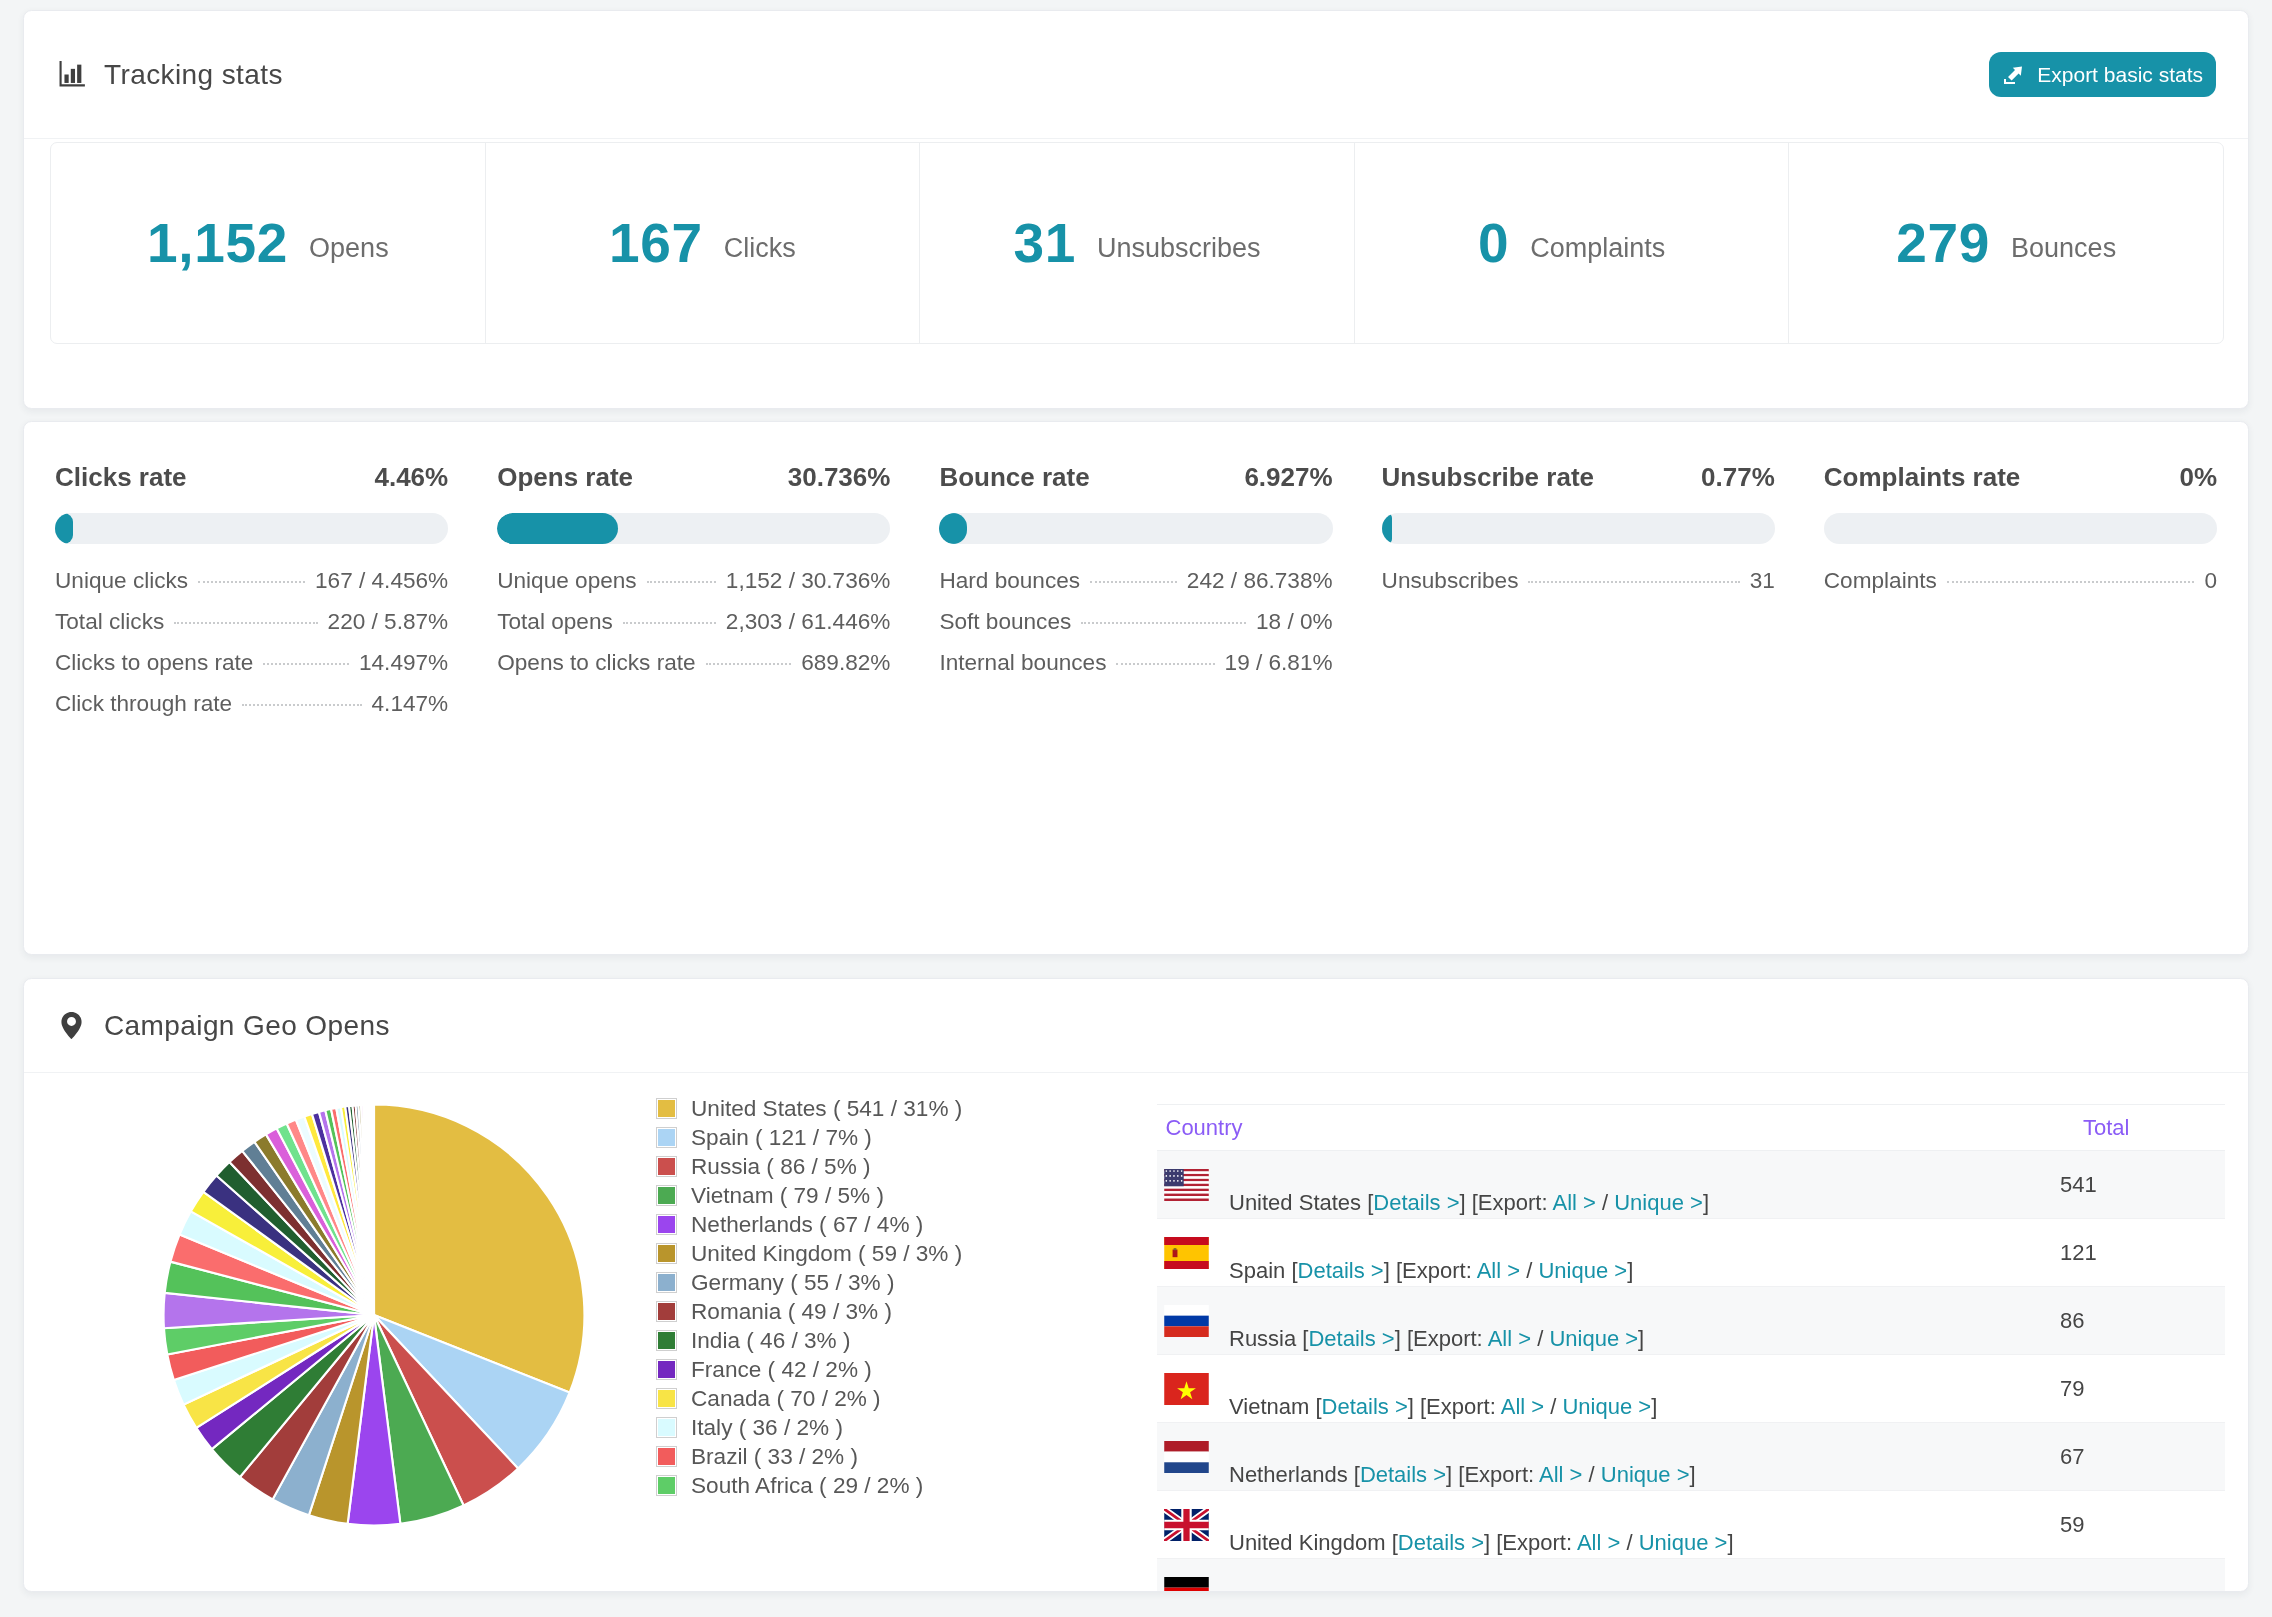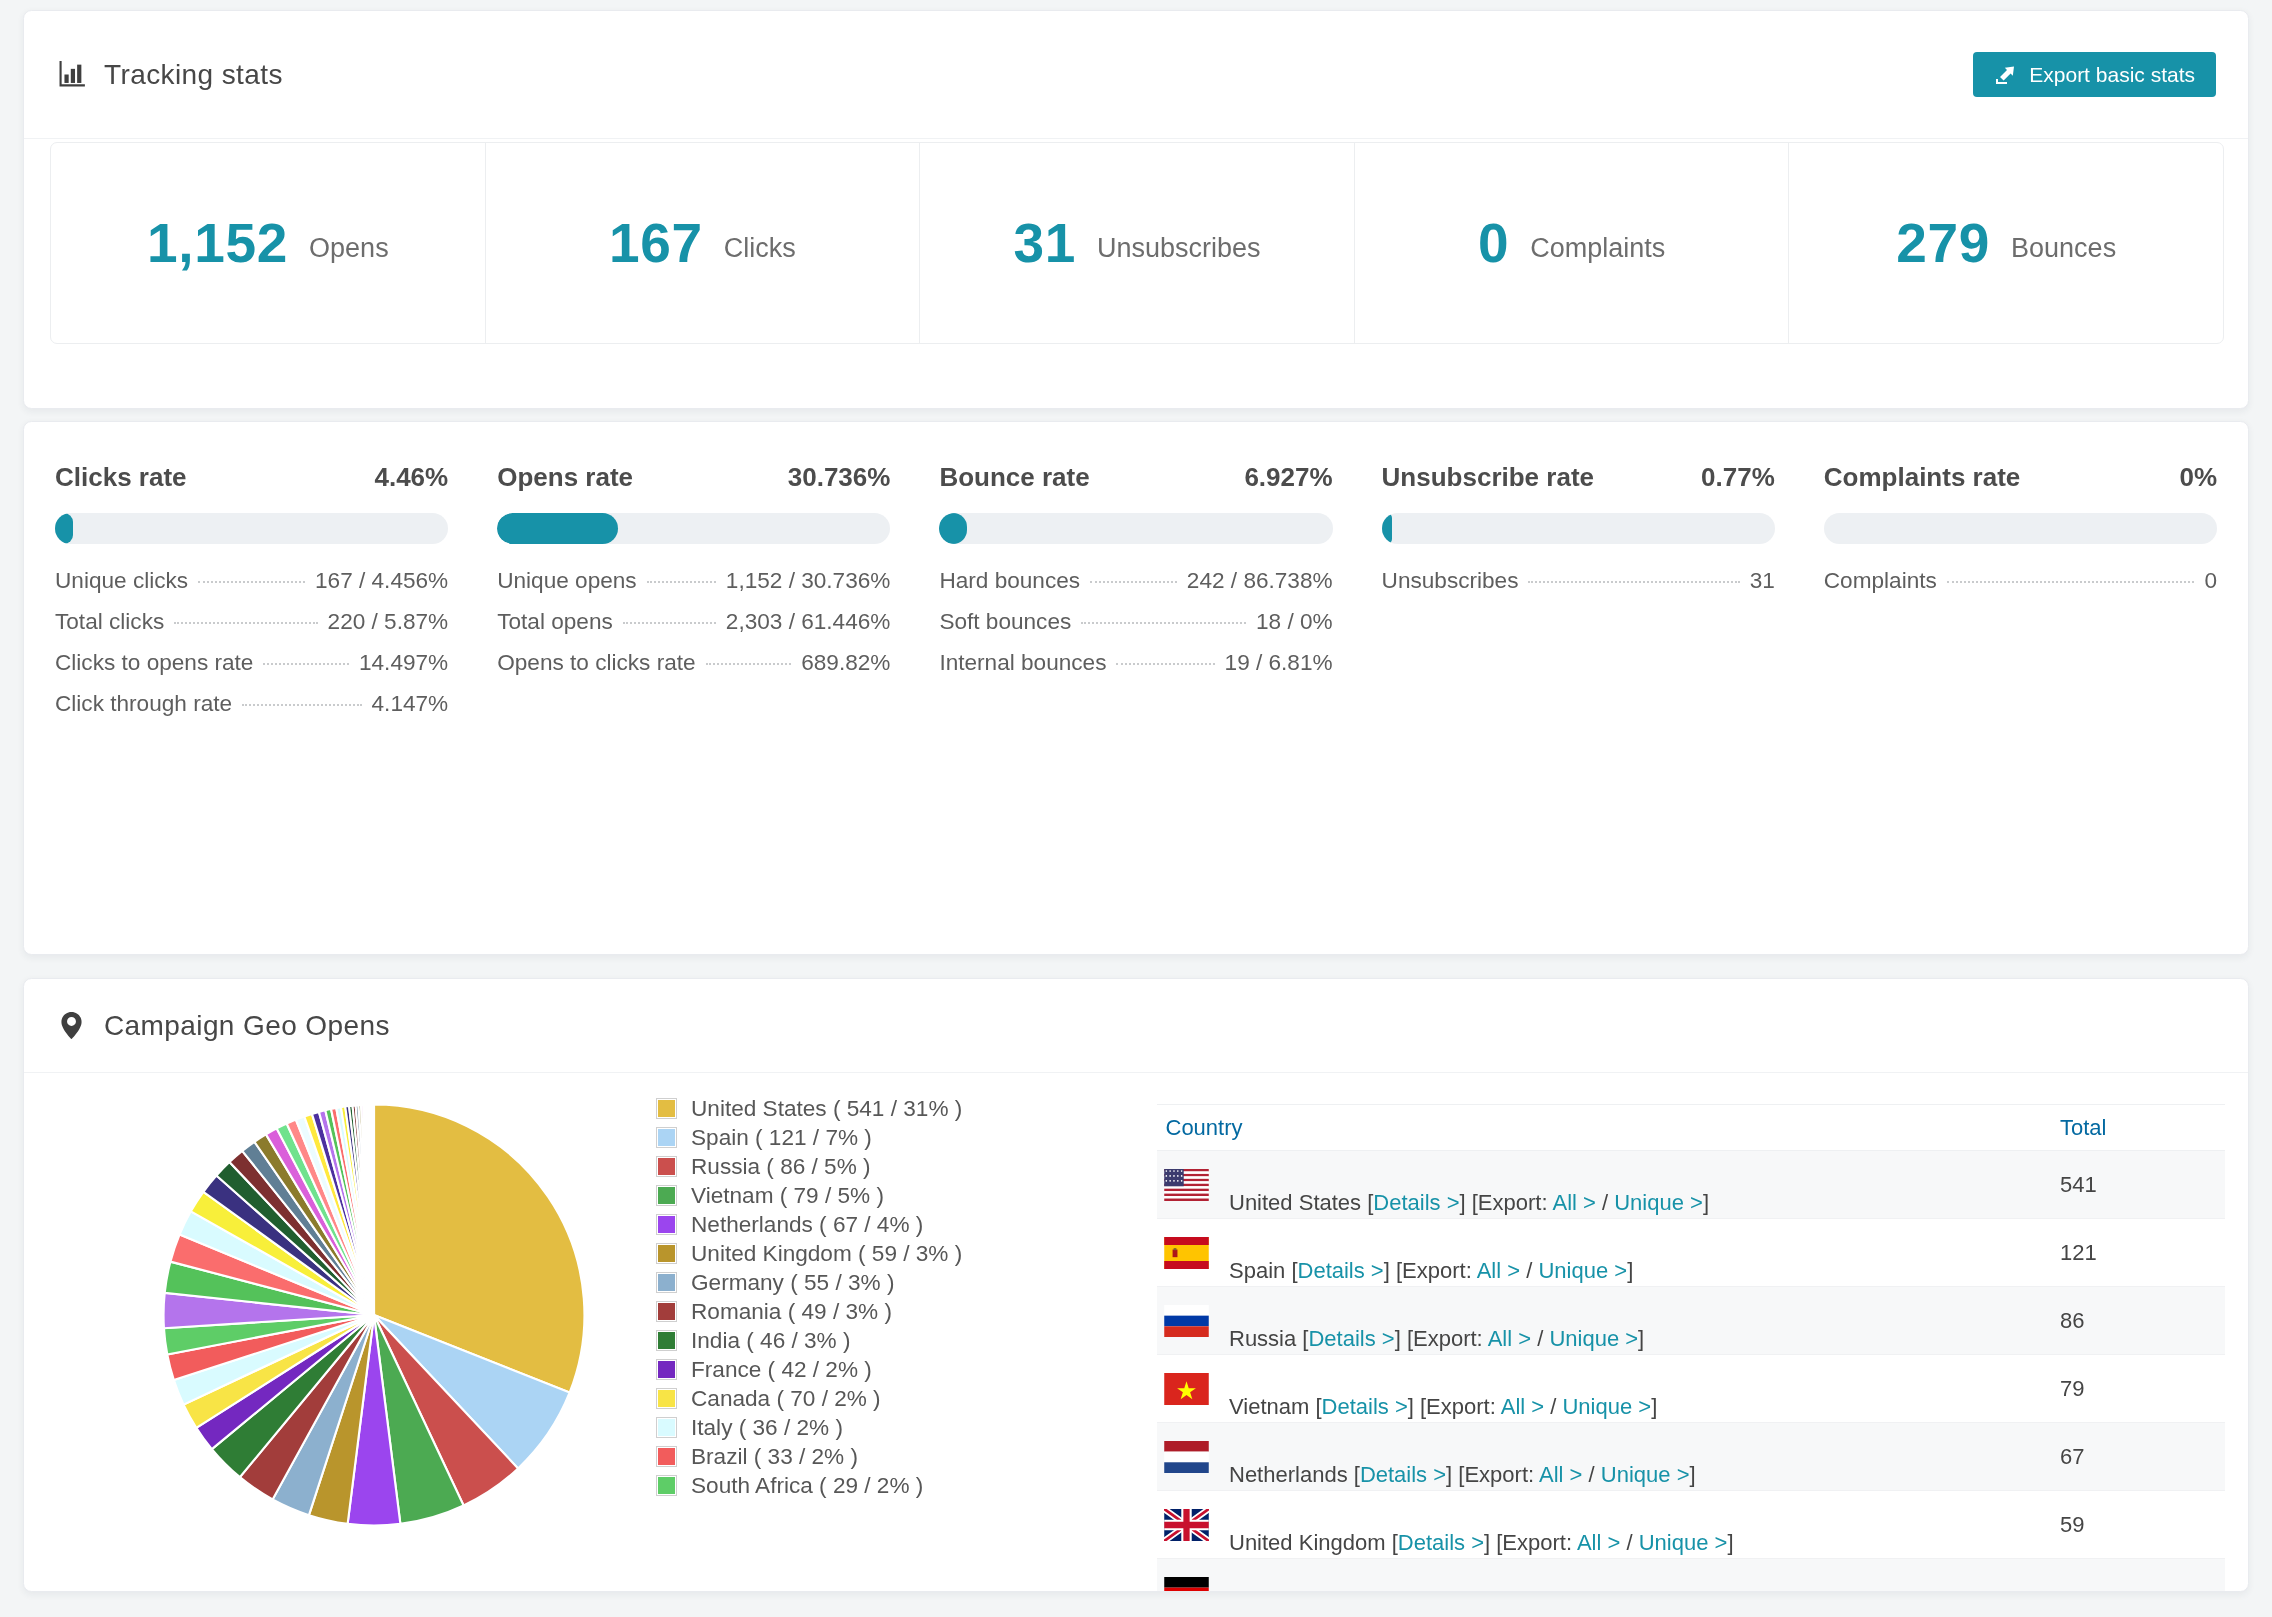--- a/index.html
+++ b/index.html
@@ -30,22 +30,22 @@
   #card-tracking .card-header { height:128px; }
   #card-geo .card-header { height:94px; }
   .card-title { font-size:28px; color:#474747; letter-spacing:0.4px; }
   .hdr-icon { width:31px; height:31px; flex:0 0 auto; }
 
   
   .export-btn {
     margin-left:auto;
     display:flex; align-items:center; gap:11.3px;
     background:#1792a8; color:#ffffff;
-    border:none; border-radius:4px;
-    height:45px; padding:0 21px;
+    border:none; border-radius:12px;
+    height:45px; padding:0 13px;
     font-size:21px; font-family:"Liberation Sans",sans-serif;
     cursor:pointer;
   }
 
   
   .stats-box {
     position:absolute; left:26px; top:131px; width:2174px; height:202px;
     display:flex;
     border:1.4px solid #eceef0; border-radius:7px;
     background:#fff;
@@ -81,22 +81,22 @@
   #pie-wrap { position:absolute; left:124px; top:15.5px; width:452px; height:452px; }
   #legend { position:absolute; left:632px; top:21px; list-style:none; }
   #legend li { display:flex; align-items:center; height:29px; font-size:22.6px; color:#575757; }
   .legend-box {
     width:21px; height:21px; margin-right:14px; flex:0 0 auto;
     border:1.4px solid #cfcfcf; outline:1.4px solid #fff; outline-offset:-2.8px;
   }
 
   #geo-table { position:absolute; left:1133px; top:31px; width:1068px; font-size:22px; }
   .t-head {
-    display:flex; align-items:center; height:47px; color:#0369a1;
-    border-top:1.4px solid #eef0f2; border-bottom:1.4px solid #eef0f2;
+    display:flex; align-items:center; height:47px; color:#8b5cf6;
+    border-top:1.4px solid #eef0f2; border-bottom:1.4px solid #eef0f2;gap:23px;
   }
   .t-row { display:flex; align-items:center; height:68px; border-bottom:1.4px solid #f0f1f3; color:#454545; }
   .t-row.odd { background:#f7f8f9; }
   .c-country { flex:0 0 903px; display:flex; align-items:center; padding-left:7px; white-space:nowrap; }
   .t-head .c-country { padding-left:8.5px; }
   .c-total { flex:1 1 auto; }
   .flag { width:45px; height:32px; margin-right:20px; flex:0 0 auto; display:inline-block; }
   .flag svg { width:45px; height:32px; display:block; }
   a.tlink { color:#1792a8; text-decoration:none; cursor:pointer; }
   .link-text { white-space:pre;margin-top:36px; }

